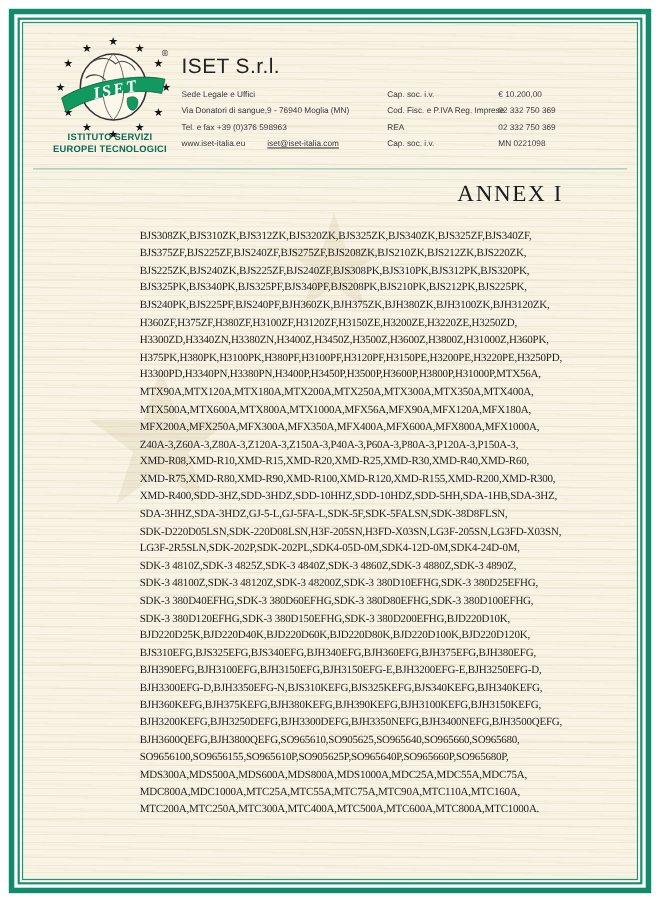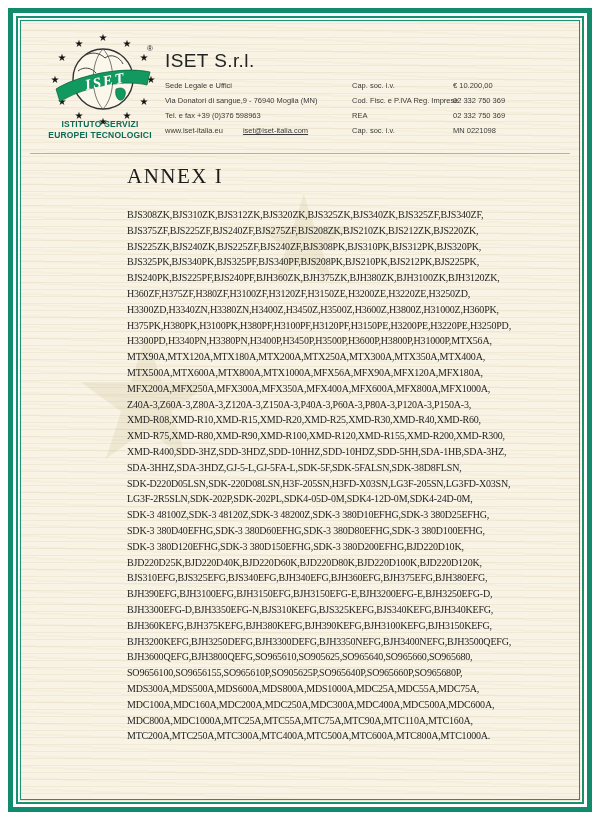--- a/index.html
+++ b/index.html
@@ -31,21 +31,21 @@
   .company-name{
     position:absolute;left:165px;top:50px;font-size:19px;color:#232323;letter-spacing:.4px;
   }
   .hsmall{position:absolute;font-size:7.5px;color:#3a3a3a;white-space:nowrap;}
   .r0{top:81px}.r1{top:96px}.r2{top:111px}.r3{top:126px}
   .lcol{left:165px}.labcol{left:352px}.valcol{left:453px}
   .email{text-decoration:underline;color:#3a3a3a;cursor:pointer;margin-left:20px;}
   .header-rule{position:absolute;left:30px;right:30px;top:153px;height:1px;background:rgba(20,135,110,0.45);}
   
   .annex-title{
-    position:absolute;left:127px;width:385px;top:164px;margin:0;text-align:left;
+    position:absolute;left:127px;width:385px;top:164px;margin:0;text-align:right;
     font-family:"Liberation Serif",serif;font-weight:normal;font-size:21px;
     letter-spacing:1.5px;color:#1c1c1c;
   }
   .codes{
     position:absolute;left:127px;top:207px;width:388px;
     font-family:"Liberation Serif",serif;font-size:10px;letter-spacing:-0.2px;
     color:#1e1e1e;
   }
   .code-line{white-space:nowrap;line-height:15.8px;}
   
@@ -130,30 +130,30 @@
     <div class="code-line">MTX90A,MTX120A,MTX180A,MTX200A,MTX250A,MTX300A,MTX350A,MTX400A,</div>
     <div class="code-line">MTX500A,MTX600A,MTX800A,MTX1000A,MFX56A,MFX90A,MFX120A,MFX180A,</div>
     <div class="code-line">MFX200A,MFX250A,MFX300A,MFX350A,MFX400A,MFX600A,MFX800A,MFX1000A,</div>
     <div class="code-line">Z40A-3,Z60A-3,Z80A-3,Z120A-3,Z150A-3,P40A-3,P60A-3,P80A-3,P120A-3,P150A-3,</div>
     <div class="code-line">XMD-R08,XMD-R10,XMD-R15,XMD-R20,XMD-R25,XMD-R30,XMD-R40,XMD-R60,</div>
     <div class="code-line">XMD-R75,XMD-R80,XMD-R90,XMD-R100,XMD-R120,XMD-R155,XMD-R200,XMD-R300,</div>
     <div class="code-line">XMD-R400,SDD-3HZ,SDD-3HDZ,SDD-10HHZ,SDD-10HDZ,SDD-5HH,SDA-1HB,SDA-3HZ,</div>
     <div class="code-line">SDA-3HHZ,SDA-3HDZ,GJ-5-L,GJ-5FA-L,SDK-5F,SDK-5FALSN,SDK-38D8FLSN,</div>
     <div class="code-line">SDK-D220D05LSN,SDK-220D08LSN,H3F-205SN,H3FD-X03SN,LG3F-205SN,LG3FD-X03SN,</div>
     <div class="code-line">LG3F-2R5SLN,SDK-202P,SDK-202PL,SDK4-05D-0M,SDK4-12D-0M,SDK4-24D-0M,</div>
+    <div class="code-line">SDK-3 4810Z,SDK-3 4825Z,SDK-3 4840Z,SDK-3 4860Z,SDK-3 4880Z,SDK-3 4890Z,</div>
     <div class="code-line">SDK-3 48100Z,SDK-3 48120Z,SDK-3 48200Z,SDK-3 380D10EFHG,SDK-3 380D25EFHG,</div>
     <div class="code-line">SDK-3 380D40EFHG,SDK-3 380D60EFHG,SDK-3 380D80EFHG,SDK-3 380D100EFHG,</div>
     <div class="code-line">SDK-3 380D120EFHG,SDK-3 380D150EFHG,SDK-3 380D200EFHG,BJD220D10K,</div>
     <div class="code-line">BJD220D25K,BJD220D40K,BJD220D60K,BJD220D80K,BJD220D100K,BJD220D120K,</div>
     <div class="code-line">BJS310EFG,BJS325EFG,BJS340EFG,BJH340EFG,BJH360EFG,BJH375EFG,BJH380EFG,</div>
     <div class="code-line">BJH390EFG,BJH3100EFG,BJH3150EFG,BJH3150EFG-E,BJH3200EFG-E,BJH3250EFG-D,</div>
     <div class="code-line">BJH3300EFG-D,BJH3350EFG-N,BJS310KEFG,BJS325KEFG,BJS340KEFG,BJH340KEFG,</div>
     <div class="code-line">BJH360KEFG,BJH375KEFG,BJH380KEFG,BJH390KEFG,BJH3100KEFG,BJH3150KEFG,</div>
     <div class="code-line">BJH3200KEFG,BJH3250DEFG,BJH3300DEFG,BJH3350NEFG,BJH3400NEFG,BJH3500QEFG,</div>
     <div class="code-line">BJH3600QEFG,BJH3800QEFG,SO965610,SO905625,SO965640,SO965660,SO965680,</div>
     <div class="code-line">SO9656100,SO9656155,SO965610P,SO905625P,SO965640P,SO965660P,SO965680P,</div>
     <div class="code-line">MDS300A,MDS500A,MDS600A,MDS800A,MDS1000A,MDC25A,MDC55A,MDC75A,</div>
-    <div class="code-line">MDC100A,MDC160A,MDC200A,MDC250A,MDC300A,MDC400A,MDC500A,MDC600A,</div>
     <div class="code-line">MDC800A,MDC1000A,MTC25A,MTC55A,MTC75A,MTC90A,MTC110A,MTC160A,</div>
     <div class="code-line">MTC200A,MTC250A,MTC300A,MTC400A,MTC500A,MTC600A,MTC800A,MTC1000A.</div>
   </div>
 
 </div>
 
 </body></html>

